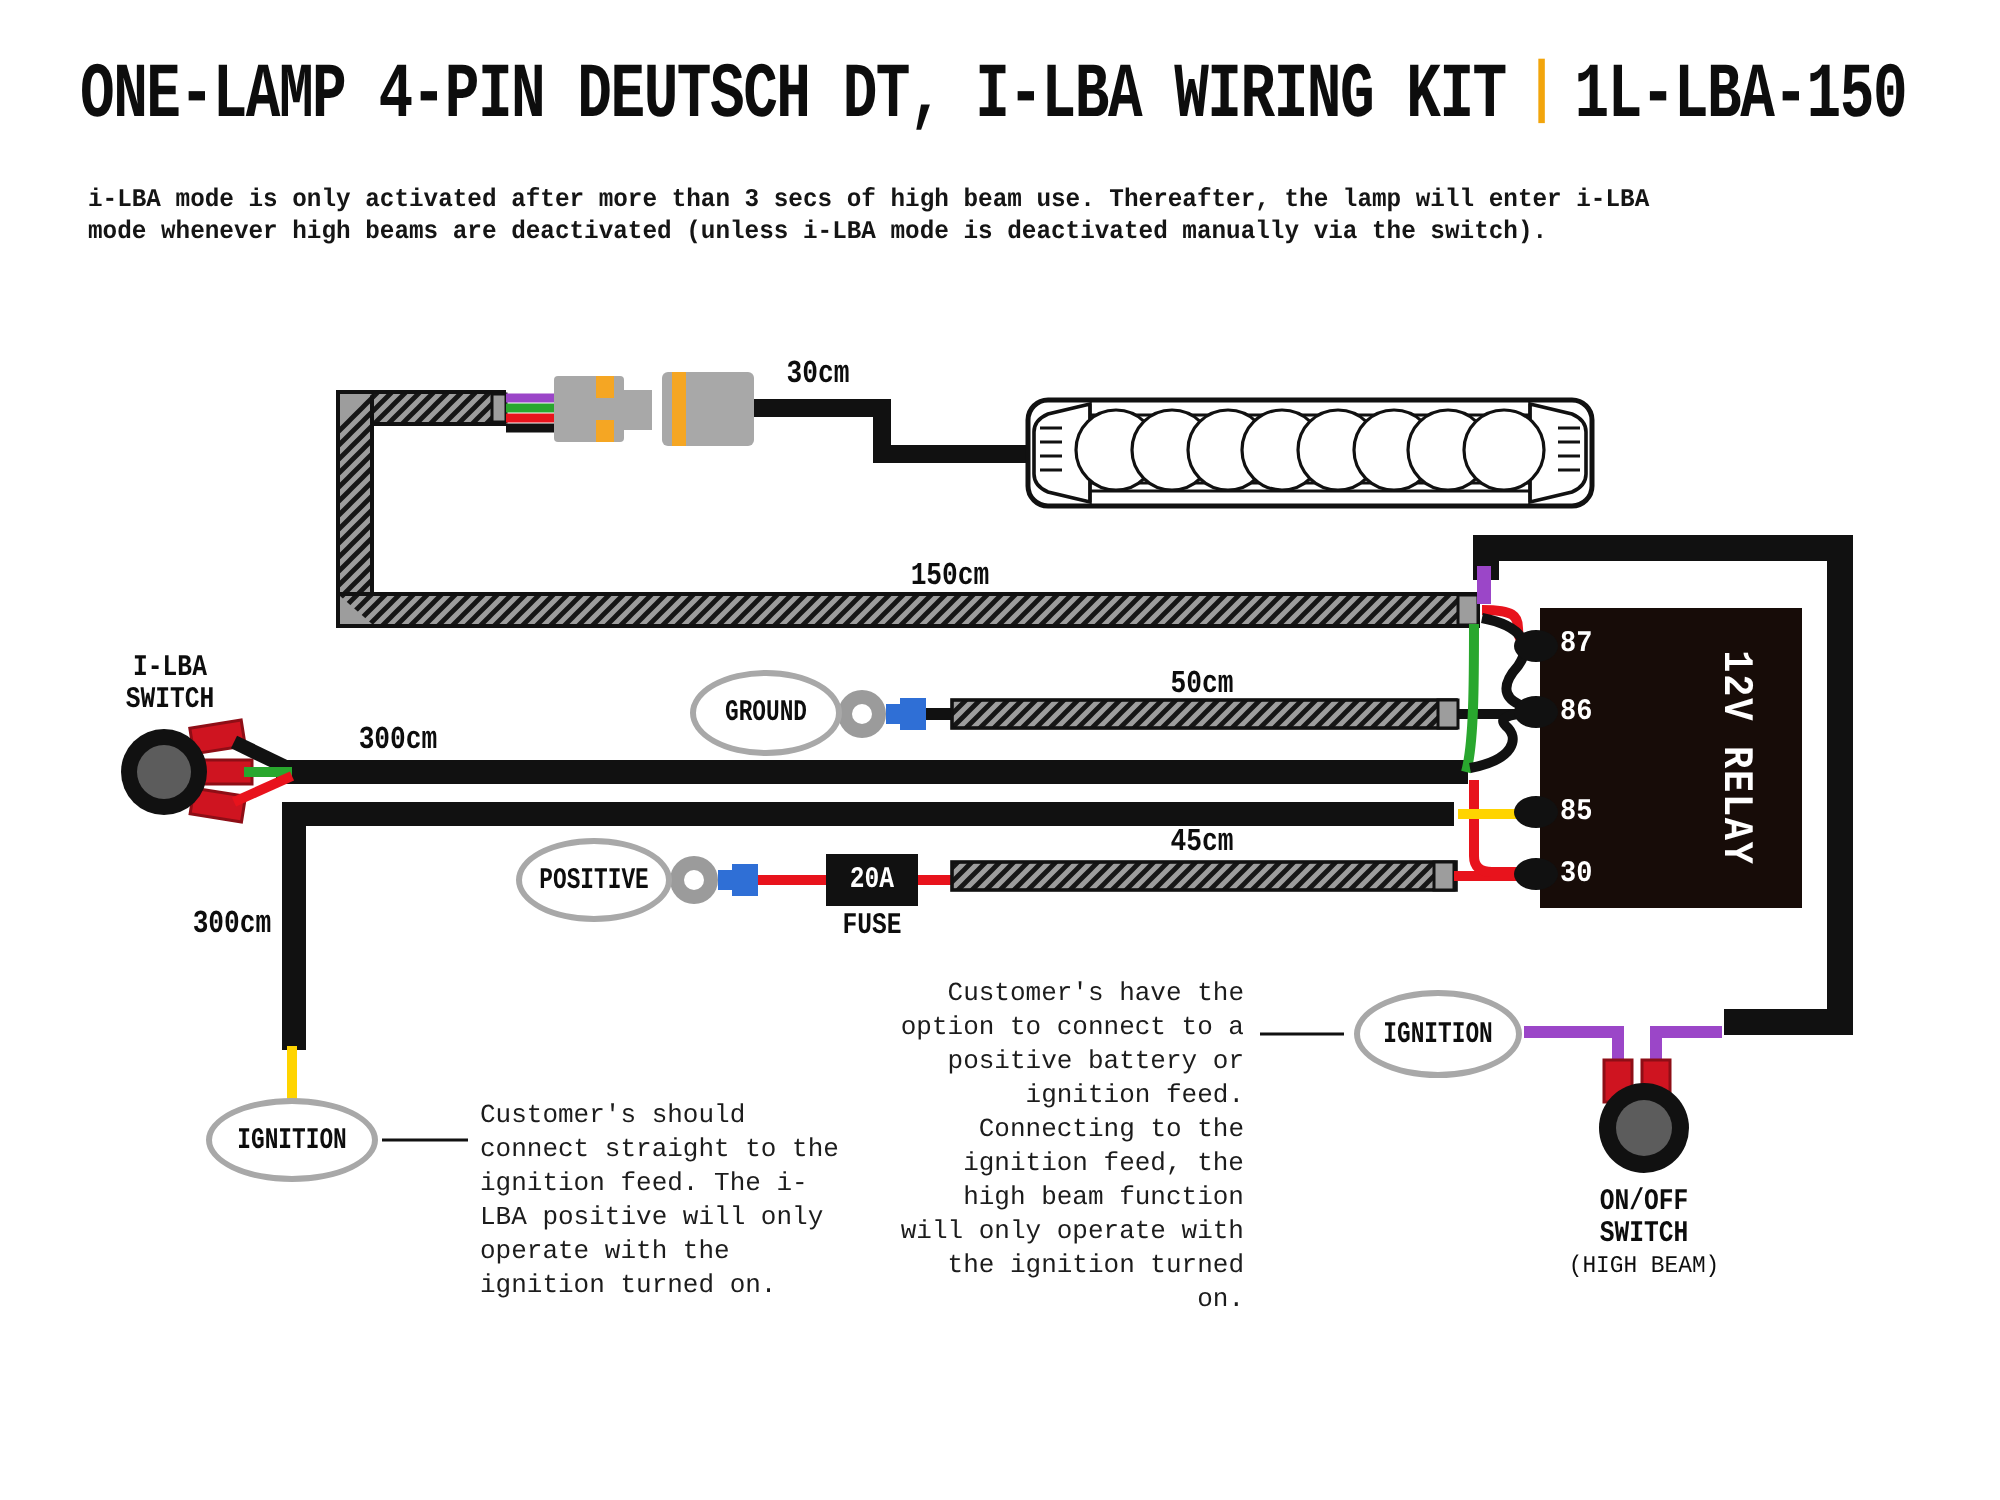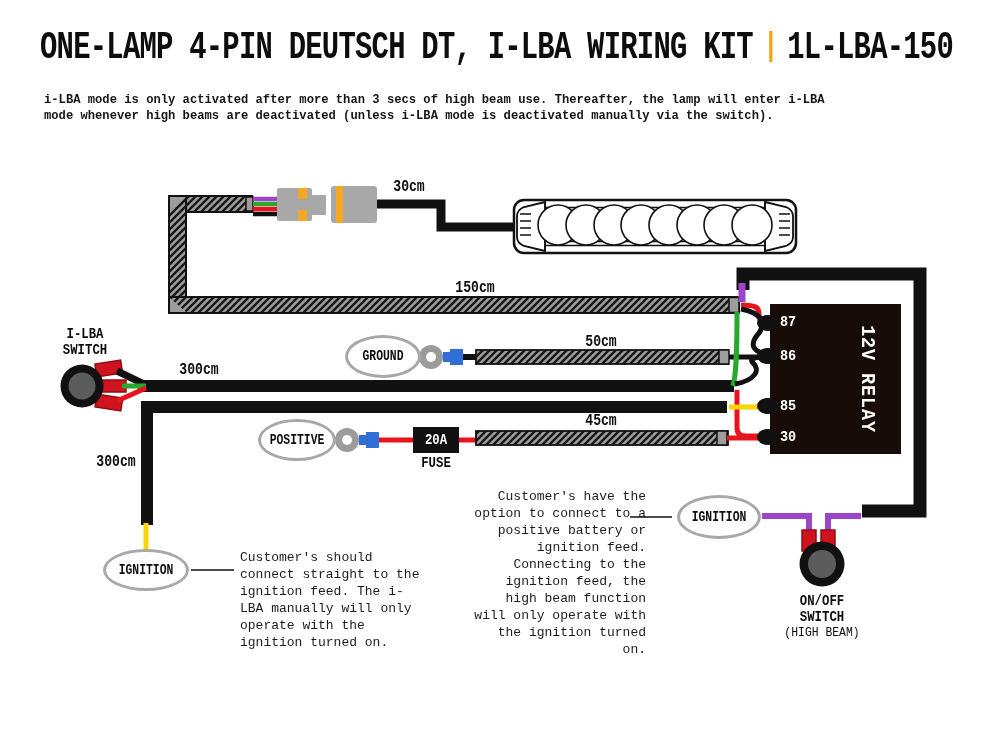--- a/index.html
+++ b/index.html
@@ -206,16 +206,16 @@
   <div class="relay-lbl">12V RELAY</div>
   <div class="pin" style="left:780px;top:322px;">87</div>
   <div class="pin" style="left:780px;top:356px;">86</div>
   <div class="pin" style="left:780px;top:406px;">85</div>
   <div class="pin" style="left:780px;top:437px;">30</div>
 
   <div class="lbl small" style="left:822px;top:601px;">ON/OFF</div>
   <div class="lbl small" style="left:822px;top:617px;">SWITCH</div>
   <div class="lbl reg" style="left:822px;top:633px;">(HIGH BEAM)</div>
 
-  <div class="note" style="left:240px;top:549px;width:180px;text-align:left;">Customer's should connect straight to the ignition feed. The i-LBA manually will only operate with the ignition turned on.</div>
-  <div class="note" style="left:470px;top:488px;width:176px;text-align:right;">Customer's have the option to connect to a positive battery or ignition feed. Connecting to the ignition feed, the high beam function will only operate with the ignition turned on.</div>
+  <div class="note" style="left:240px;top:549px;width:180px;text-align:left;">Customer's should connect straight to the ignition feed. The i-LBA positive will only operate with the ignition turned on.</div>
+  <div class="note" style="left:446px;top:488px;width:176px;text-align:right;">Customer's have the option to connect to a positive battery or ignition feed. Connecting to the ignition feed, the high beam function will only operate with the ignition turned on.</div>
 
 </div>
 
 </body></html>

